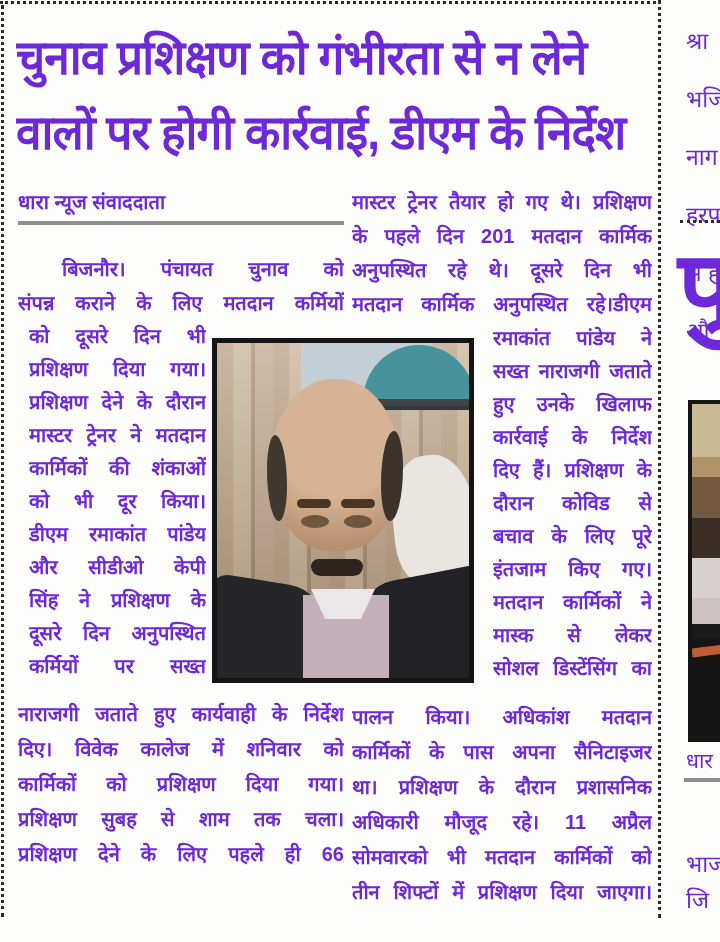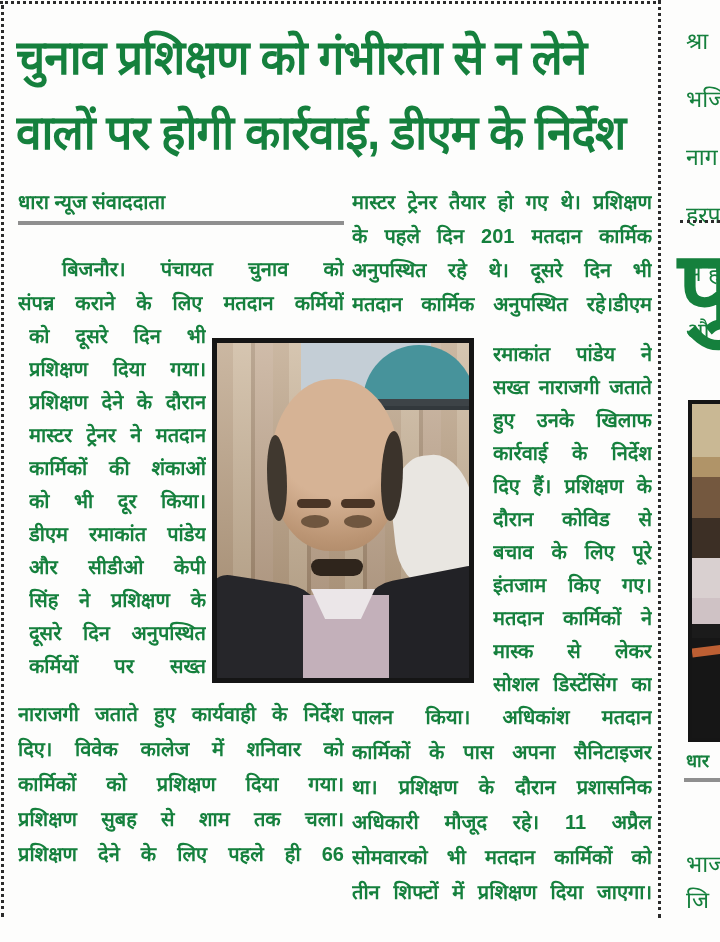--- a/index.html
+++ b/index.html
@@ -1,17 +1,17 @@
 <!DOCTYPE html>
 <html><head>
 <meta charset="utf-8">
 <style>
   html,body{margin:0;padding:0;background:#ffffff;}
   #page{position:relative;width:720px;height:942px;background:#fdfdfc;overflow:hidden;
-        font-family:"Liberation Sans",sans-serif;color:#15803d;}
+        font-family:"Liberation Sans",sans-serif;color:#6d28d9;}
   .abs{position:absolute;}
 
   
   .dot-h{border-top:3px dotted #2b2b2b;height:0;}
   .dot-v{border-left:3px dotted #2b2b2b;width:0;}
 
   
   #headline{left:16px;top:20px;width:638px;font-weight:800;font-size:46px;line-height:72px;
             letter-spacing:-1px;white-space:nowrap;overflow:hidden;transform:scaleY(1.04);transform-origin:top left;}
 
@@ -57,21 +57,21 @@
 
   
   .frag{font-size:23px;line-height:38px;white-space:nowrap;overflow:hidden;text-align:left;}
   #strip-frags{left:686px;top:2px;width:34px;}
   #strip-frags .tline{text-align-last:left;height:38px;line-height:38px;margin-top:20px;}
   #strip-headline{left:678px;top:232px;font-size:100px;font-weight:800;line-height:110px;white-space:nowrap;}
   #strip-photo{left:688px;top:400px;width:40px;height:342px;border:4px solid #151515;border-right:none;box-sizing:border-box;
                background:linear-gradient(180deg,#c9b894 0 16%,#b09468 16% 22%,#74583f 22% 34%,#3c2f25 34% 46%,
                           #d9d0d0 46% 58%,#cfc2c5 58% 66%,#1b1b1b 66% 70%,#161616 70% 100%);overflow:hidden;}
   #strip-photo-stripe{left:0;top:242px;width:40px;height:9px;background:#bd5f33;transform:rotate(-7deg);}
-  #strip-byline{left:686px;top:748px;width:34px;font-weight:700;font-size:18px;line-height:26px;white-space:nowrap;overflow:hidden;}
+  #strip-byline{left:686px;top:748px;width:34px;font-weight:400;font-size:21px;line-height:26px;white-space:nowrap;overflow:hidden;}
   #strip-byline-rule{left:684px;top:778px;width:36px;border-top:4px solid #8f8f8f;height:0;}
   #strip-bottom{left:686px;top:846px;width:34px;}
   #strip-bottom .tline{text-align-last:left;height:36px;line-height:36px;}
 </style>
 </head>
 <body>
 
 <div id="page">
 
   <div class="abs dot-h" style="left:0;top:1px;width:656px;"></div>
@@ -112,21 +112,21 @@
       <div class="tline">प्रशिक्षण देने के लिए पहले ही 66</div>
     </div>
 
   <div class="abs tblock lh34" id="right-top" style="left:352px;top:185px;width:300px;height:137px;">
       <div class="tline">मास्टर ट्रेनर तैयार हो गए थे। प्रशिक्षण</div>
       <div class="tline">के पहले दिन 201 मतदान कार्मिक</div>
       <div class="tline">अनुपस्थित रहे थे। दूसरे दिन भी</div>
       <div class="tline">मतदान कार्मिक अनुपस्थित रहे।डीएम</div>
     </div>
 
-  <div class="abs tblock lh33" id="right-narrow" style="left:482px;top:338px;width:170px;height:364px;">
+  <div class="abs tblock lh33" id="right-narrow" style="left:482px;top:322px;width:170px;height:364px;">
       <div class="tline">रमाकांत पांडेय ने</div>
       <div class="tline">सख्त नाराजगी जताते</div>
       <div class="tline">हुए उनके खिलाफ</div>
       <div class="tline">कार्रवाई के निर्देश</div>
       <div class="tline">दिए हैं। प्रशिक्षण के</div>
       <div class="tline">दौरान कोविड से</div>
       <div class="tline">बचाव के लिए पूरे</div>
       <div class="tline">इंतजाम किए गए।</div>
       <div class="tline">मतदान कार्मिकों ने</div>
       <div class="tline">मास्क से लेकर</div>

